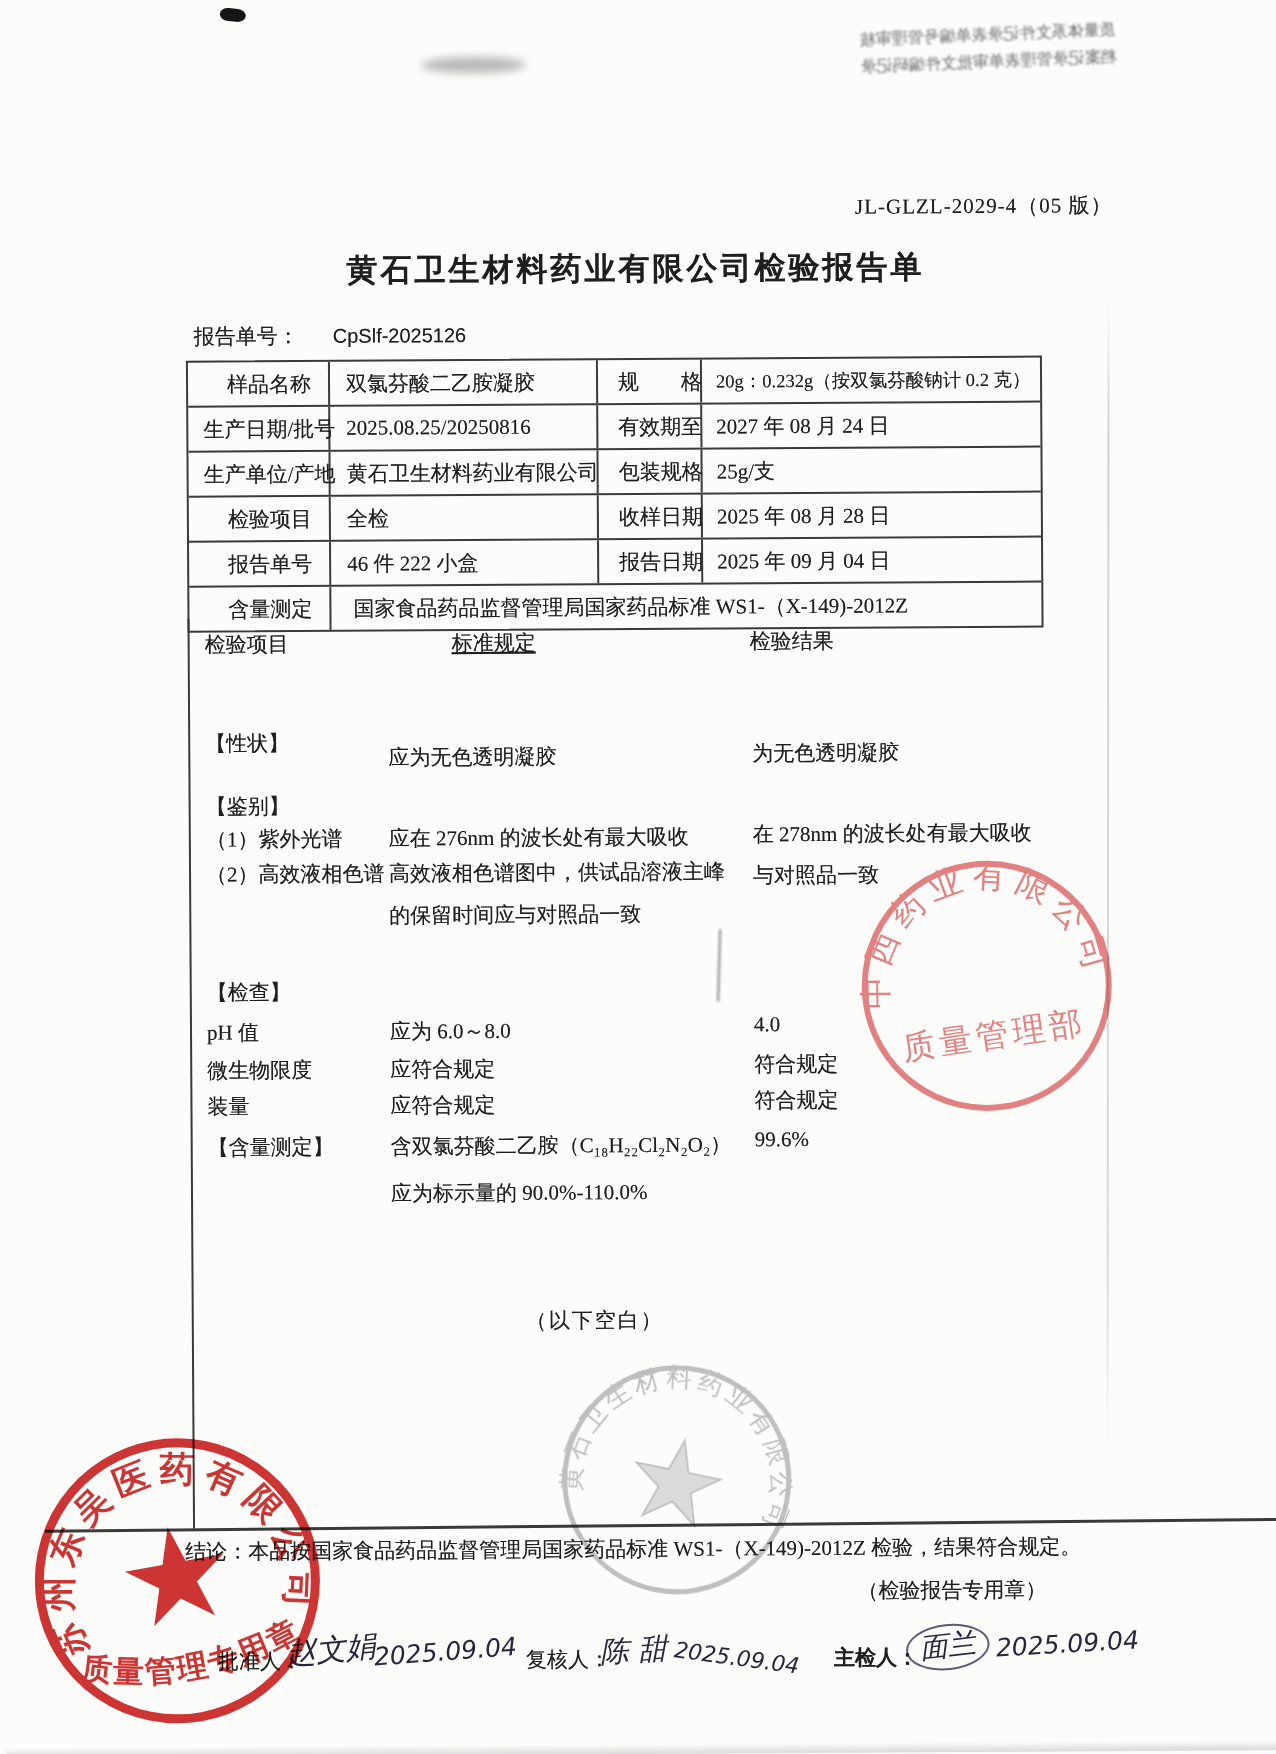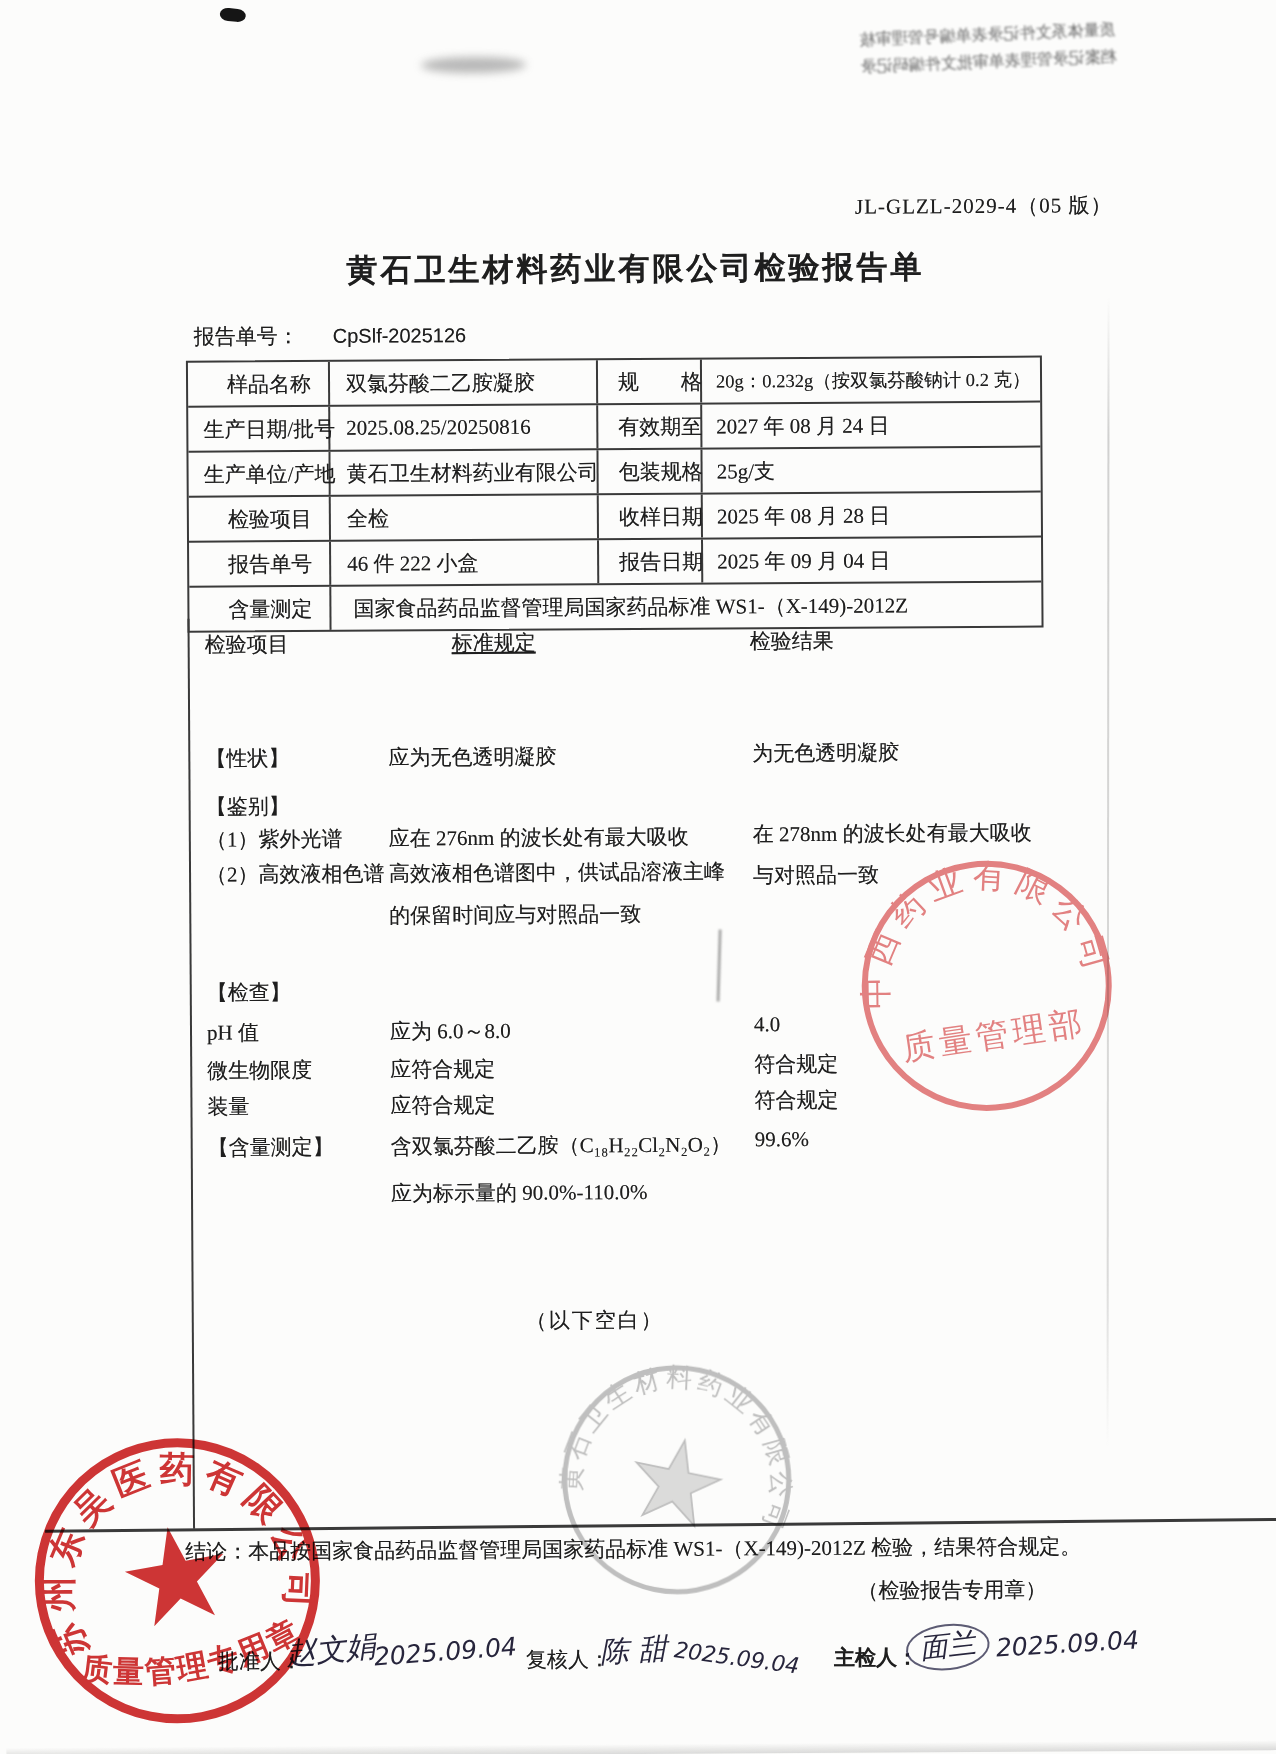--- a/index.html
+++ b/index.html
@@ -118,21 +118,21 @@
         <div class="c basisv">国家食品药品监督管理局国家药品标准 WS1-（X-149)-2012Z</div>
       </div>
     </div>
 
     <div class="abs rh print" style="left:205px;">检验项目</div>
     <div class="abs rh print" style="left:452px;text-decoration:underline;">标准规定</div>
     <div class="abs rh print" style="left:750px;">检验结果</div>
 
     <div class="abs vline"></div>
 
-    <span class="ritem print" style="top:742px">【性状】</span>
+    <span class="ritem print" style="top:727px">【性状】</span>
     <span class="rstd print" style="top:742px">应为无色透明凝胶</span>
     <span class="rres print" style="top:740px">为无色透明凝胶</span>
 
     <span class="ritem print" style="top:790px">【鉴别】</span>
 
     <span class="ritem print" style="top:823px">（1）紫外光谱</span>
     <span class="rstd print" style="top:823px">应在 276nm 的波长处有最大吸收</span>
     <span class="rres print" style="top:821px">在 278nm 的波长处有最大吸收</span>
 
     <span class="ritem print" style="top:858px">（2）高效液相色谱</span>

